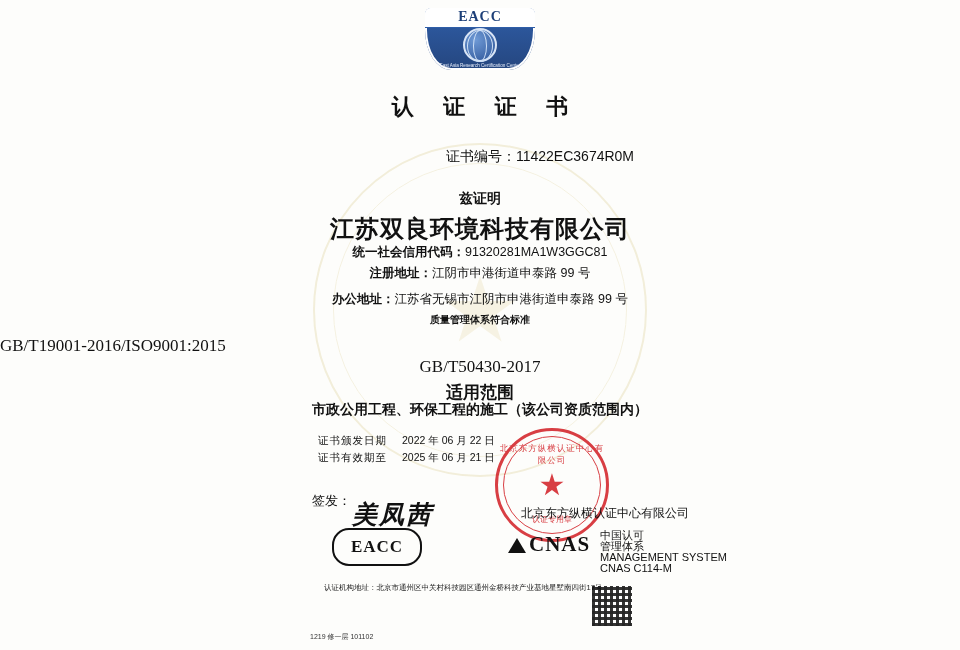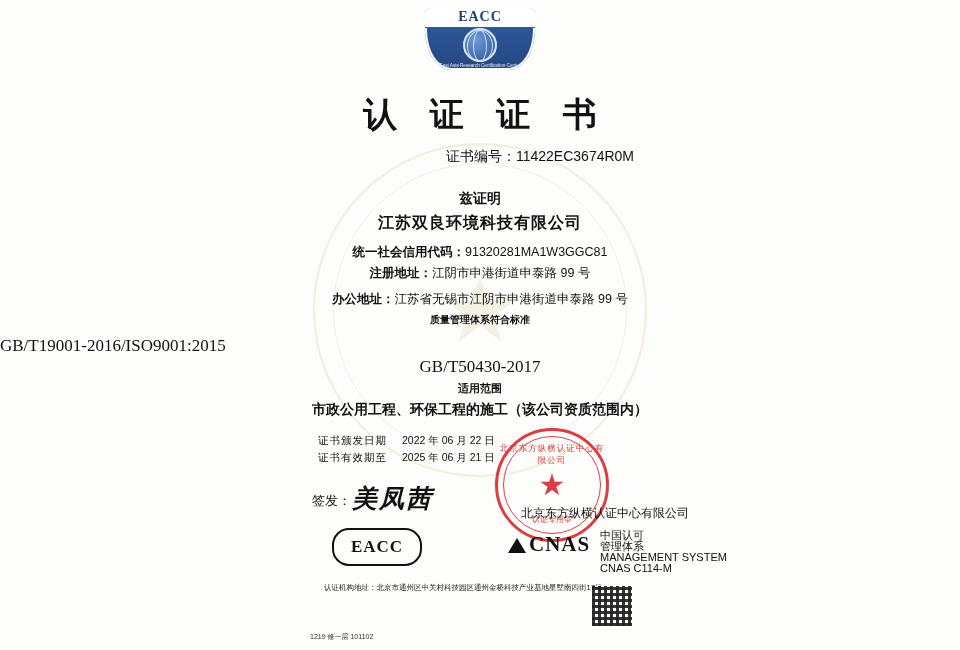--- a/index.html
+++ b/index.html
@@ -121,21 +121,21 @@
   }
 
   
   .cert-title {
     position: absolute;
     top: 92px;
     width: 100%;
     text-align: center;
     font-family: "Liberation Serif", serif;
     font-weight: bold;
-    font-size: 34px;
+    font-size: 22px;
     letter-spacing: 12px;
     color: #111;
     text-indent: 12px;
   }
 
   .cert-number {
     position: absolute;
     top: 148px;
     width: 100%;
     text-align: center;
@@ -154,21 +154,21 @@
     font-weight: bold;
     color: #111;
   }
 
   .company-name {
     position: absolute;
     top: 213px;
     width: 100%;
     text-align: center;
     font-family: "Liberation Serif", serif;
-    font-size: 16px;
+    font-size: 24px;
     font-weight: bold;
     color: #111;
     letter-spacing: 1px;
   }
 
   .info-line {
     position: absolute;
     width: 100%;
     text-align: center;
     font-size: 12.5px;
@@ -206,21 +206,21 @@
     text-align: center;
     font-family: "Liberation Serif", serif;
     font-size: 17px;
     color: #111;
   }
   .scope-head {
     position: absolute;
     top: 381px;
     width: 100%;
     text-align: center;
-    font-size: 11px;
+    font-size: 17px;
     font-weight: bold;
     color: #111;
   }
   .scope-text {
     position: absolute;
     top: 401px;
     width: 100%;
     text-align: center;
     font-size: 14px;
     font-weight: bold;
@@ -244,21 +244,21 @@
   .sig-label {
     position: absolute;
     left: 312px;
     top: 492px;
     font-size: 13px;
     color: #111;
   }
   .sig-name {
     position: absolute;
     left: 352px;
-    top: 482px;
+    top: 498px;
     font-family: "Liberation Serif", serif;
     font-size: 25px;
     font-weight: bold;
     font-style: italic;
     color: #111;
     letter-spacing: 2px;
   }
 
   
   .seal {

